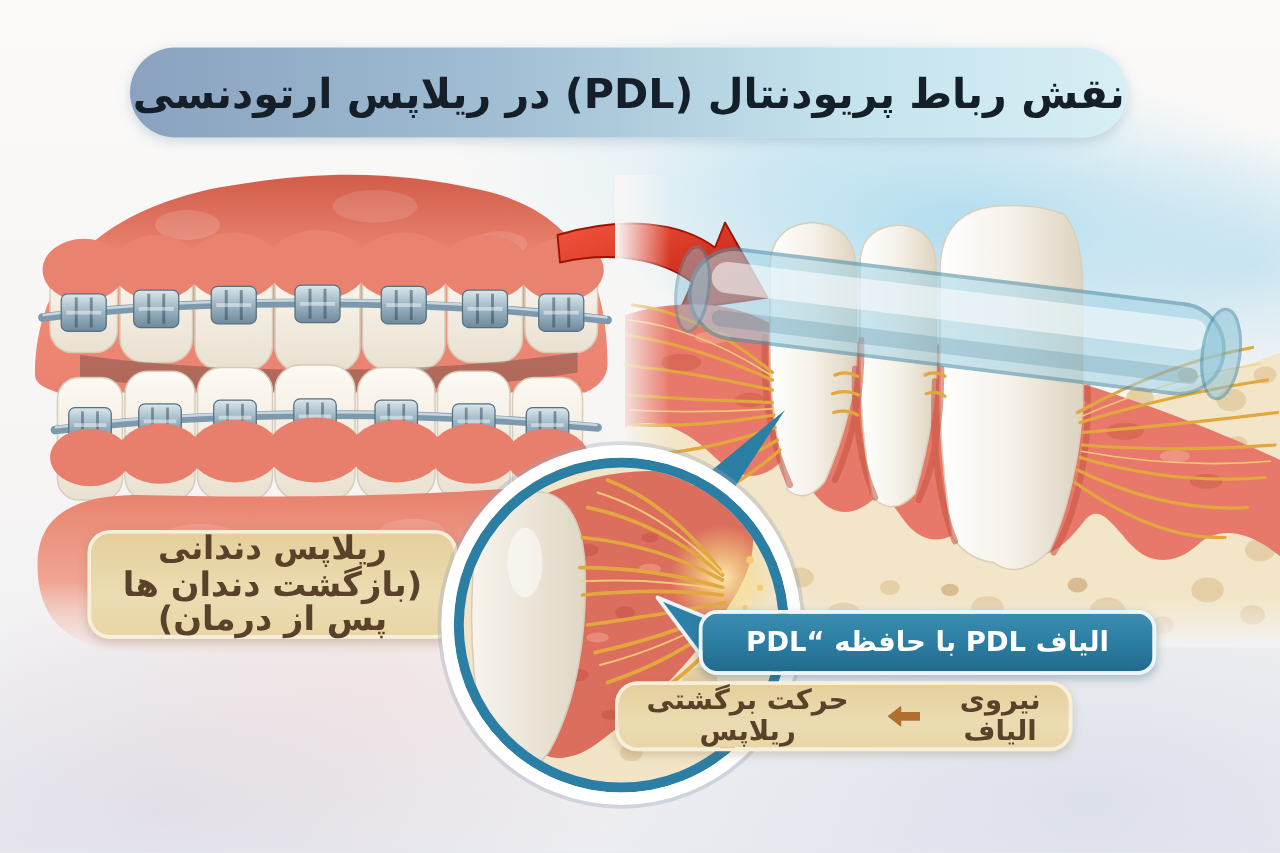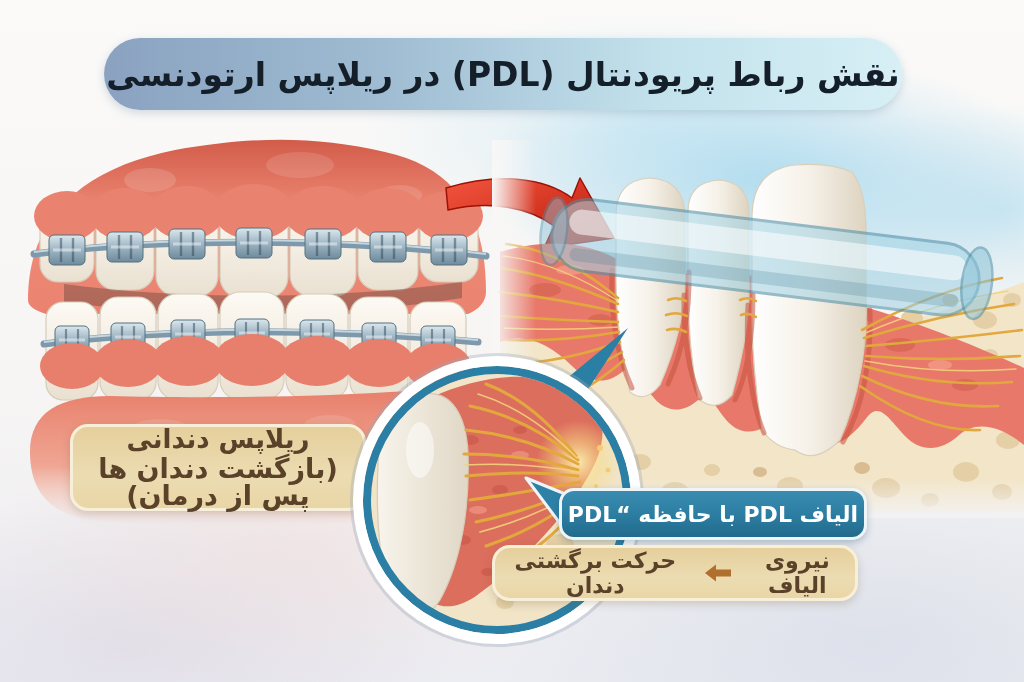--- a/index.html
+++ b/index.html
@@ -30,21 +30,21 @@
     box-shadow:0 3px 8px rgba(120,95,55,.25);
     color:#5a4129;font-weight:700;direction:rtl;text-align:center;
   }
   .relapse-label{
     position:absolute;left:70px;top:424px;width:296px;height:87px;z-index:1;
     display:flex;flex-direction:column;align-items:center;justify-content:center;gap:3px;
   }
   .relapse-label .t1{font-size:26px;line-height:1;}
   .relapse-label .t2{font-size:27px;line-height:1;}
   .bubble{
-    position:absolute;left:559px;top:488px;width:308px;height:52px;z-index:4;
+    position:absolute;left:559px;top:488px;width:366px;height:52px;z-index:4;
     background:linear-gradient(180deg,#3a8cb0 0%,#2b7ca1 55%,#226a8c 100%);
     border:3px solid #eef5f8;border-radius:15px;
     box-shadow:0 3px 7px rgba(30,80,105,.3);
     display:flex;align-items:center;justify-content:center;
     color:#ffffff;font-size:22px;font-weight:700;direction:rtl;
   }
   .caption{
     position:absolute;left:492px;top:545px;width:366px;height:56px;z-index:4;
     display:flex;align-items:center;justify-content:center;gap:9px;
     font-size:22px;
@@ -445,16 +445,16 @@
     <span>الیاف PDL با حافظه “PDL</span>
   </div>
 
   <div class="caption beige-box">
     <span>نیروی الیاف</span>
     <span class="arr">
       <svg width="26" height="18" viewBox="0 0 26 18">
           <path d="M26,5.5 L11,5.5 L11,0.5 L0,9 L11,17.5 L11,12.5 L26,12.5 Z" fill="#b06f2d"></path>
         </svg>
     </span>
-    <span>حرکت برگشتی دندان</span>
+    <span>حرکت برگشتی ریلاپس</span>
   </div>
 
 </div>
 
 </body></html>

